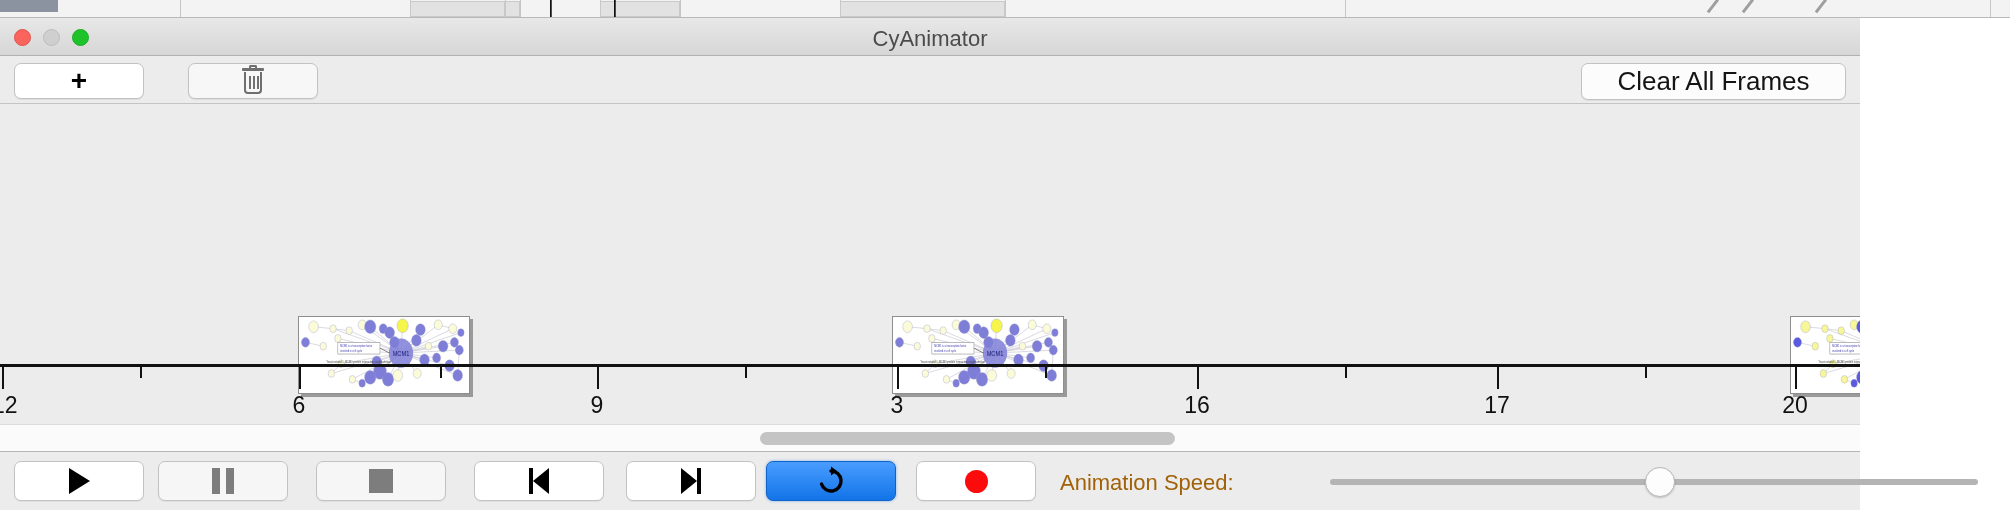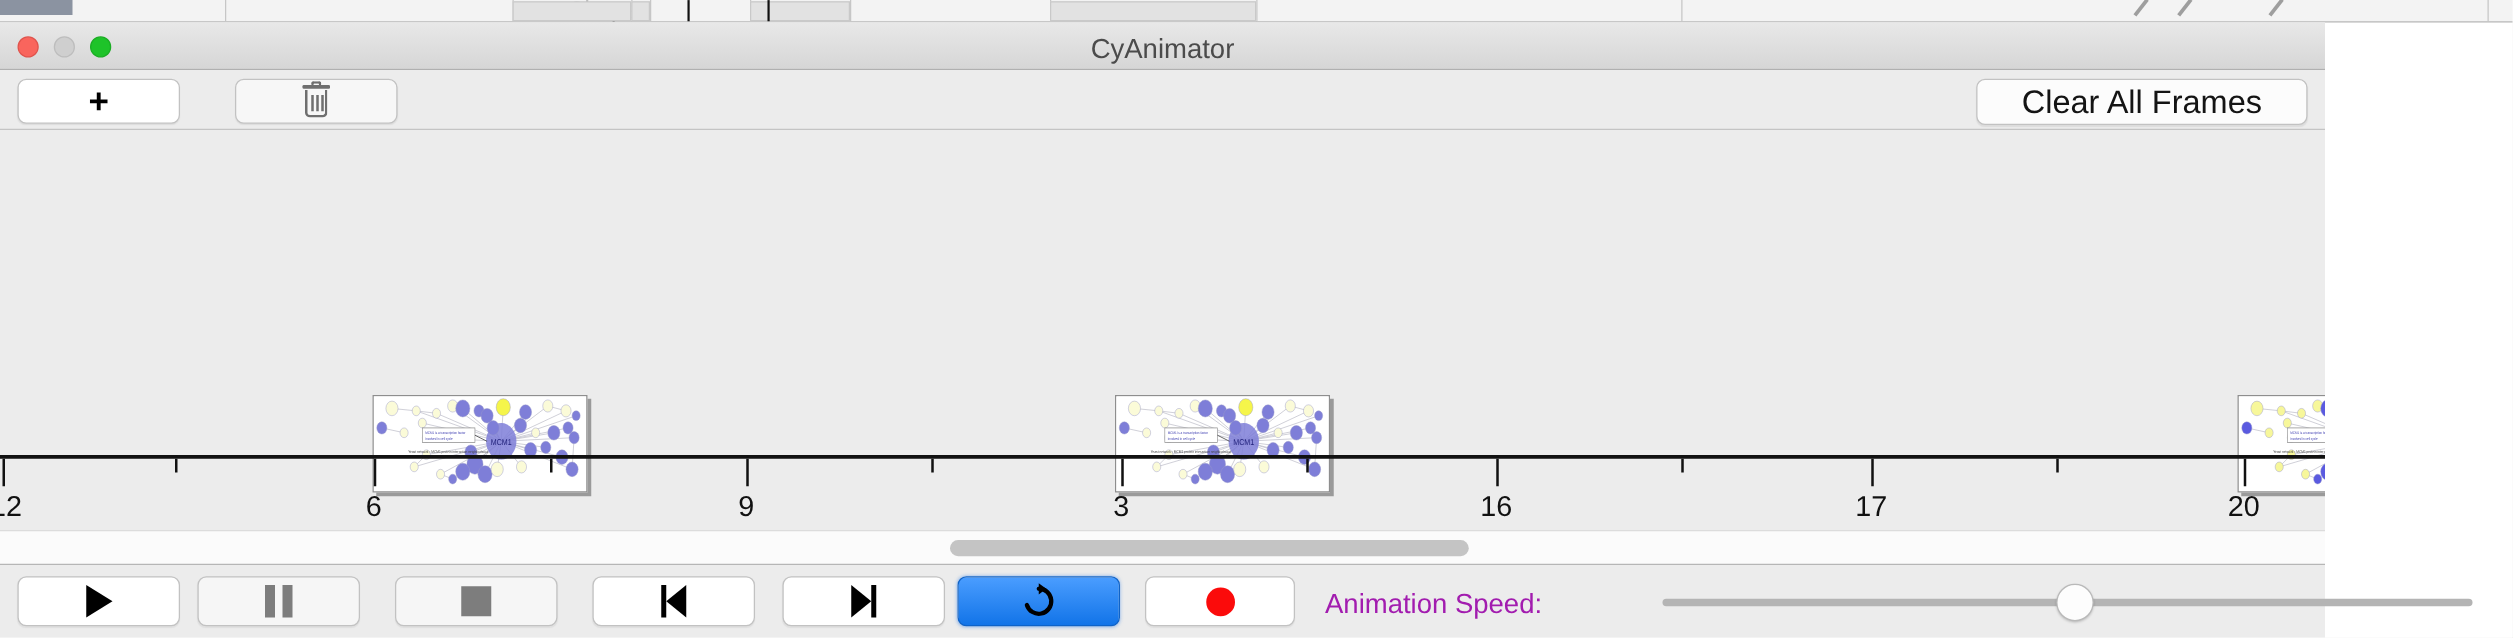--- a/index.html
+++ b/index.html
@@ -200,21 +200,21 @@
   }
   .ic-skip .tri-r {
     width:0;height:0;border-left:16px solid #000;
     border-top:13px solid transparent;border-bottom:13px solid transparent;
   }
   .ic-skip .bar { width: 4px; height: 26px; background: #000; }
   .ic-record { width: 23px; height: 23px; border-radius: 50%; background: #fb0b0b; }
 
   #speed-label {
     position: absolute; left: 1060px; top: 18px;
-    font-size: 22px; color: #a21caf; white-space: nowrap;
+    font-size: 22px; color: #a16207; white-space: nowrap;
   }
   #speed-slider {
     position: absolute; left: 1330px; top: 27px;
     width: 648px; height: 6px;
     background: #b4b4b4; border-radius: 3px;
   }
   #speed-thumb {
     position: absolute; left: 1645px; top: 15px;
     width: 30px; height: 30px; border-radius: 50%;
     background: #fdfdfd; border: 1px solid #b9b9b9;

